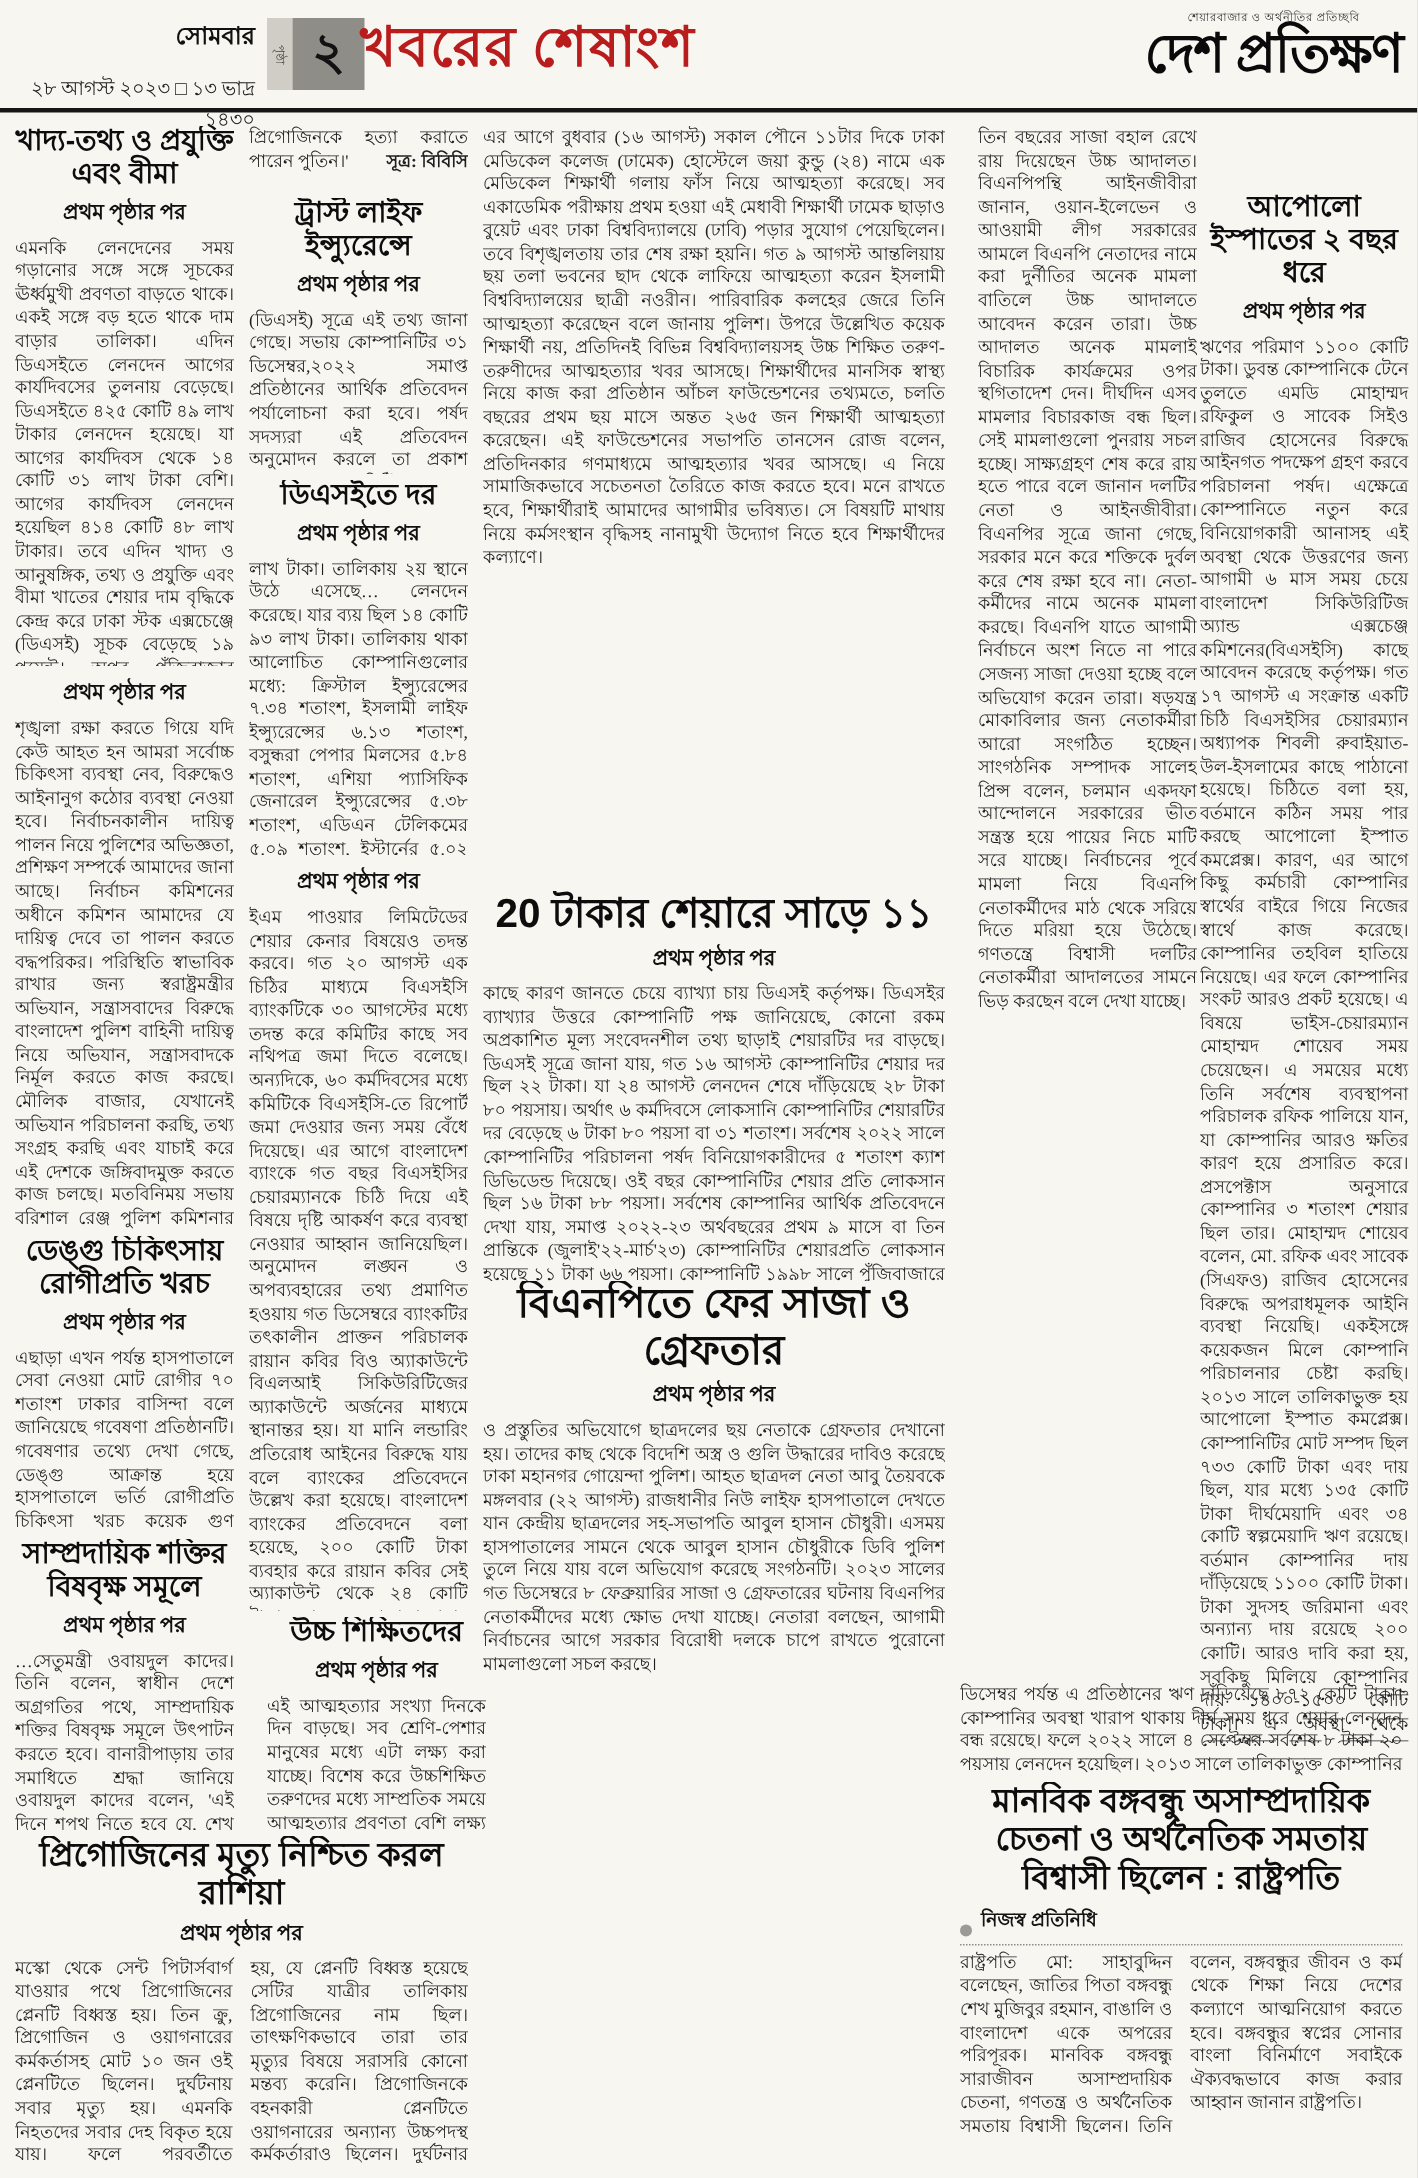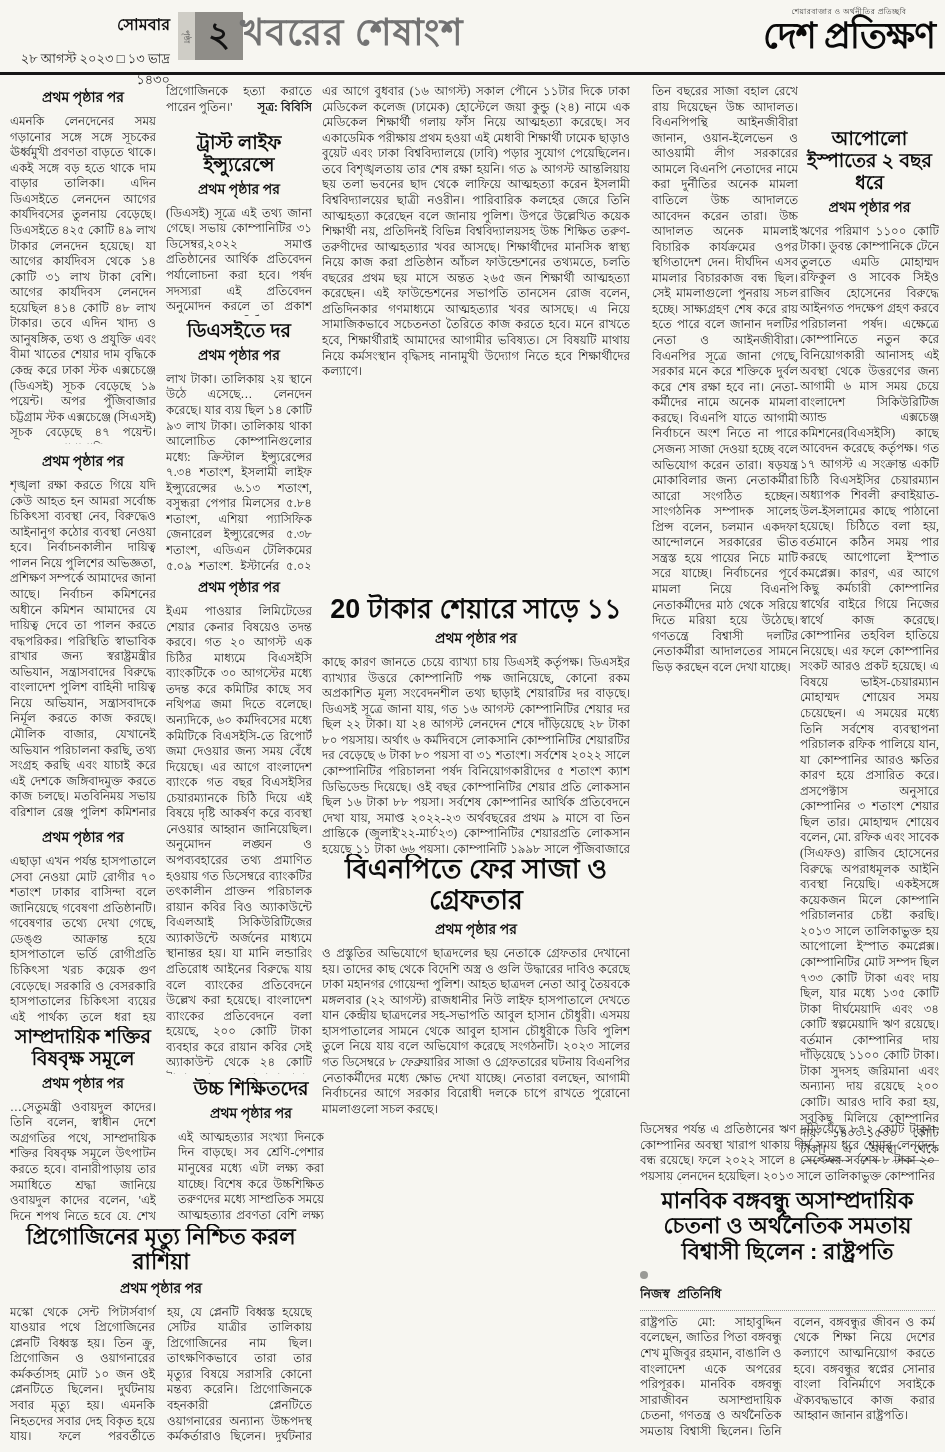--- a/index.html
+++ b/index.html
@@ -12,40 +12,40 @@
   
   .hdr-date{position:absolute;left:10px;top:16px;width:160px;text-align:right;}
   .hdr-day{font-size:16px;font-weight:700;color:#111;line-height:1.1;}
   .hdr-dateline{font-size:13px;color:#222;margin-top:15px;}
   .hdr-pagebox{position:absolute;left:178px;top:12px;height:48px;display:flex;}
   .hdr-pagelabel{width:17px;height:48px;background:#cfcdc6;color:#444;font-size:8px;
     writing-mode:vertical-rl;text-align:center;line-height:17px;}
   .hdr-pagenum{width:48px;height:48px;background:#8f8d88;color:#121212;font-size:34px;
     font-weight:800;display:flex;align-items:center;justify-content:center;}
   .hdr-section{position:absolute;left:240px;top:14px;font-size:37px;font-weight:800;
-    color:#737373;letter-spacing:1px;line-height:1;}
+    color:#b91c1c;letter-spacing:1px;line-height:1;}
   .hdr-logo{position:absolute;right:10px;top:6px;text-align:center;}
   .hdr-tagline{font-size:7.5px;color:#333;letter-spacing:.5px;}
   .hdr-name{font-size:36px;font-weight:900;color:#0a0a0a;line-height:1.05;letter-spacing:-1px;}
   .hdr-rule{position:absolute;left:0;top:72px;width:945px;height:3px;background:#161616;}
   
   .art{position:absolute;overflow:hidden;}
   .hl{font-weight:800;text-align:center;line-height:1.15;color:#0d0d0d;margin:0 0 1px 0;
       font-family:"Liberation Sans","DejaVu Sans",sans-serif;}
   .hl.s{font-size:19px;}
   .hl.m{font-size:22px;}
   .hl.l{font-size:27px;}
   .sub{font-size:14px;font-weight:700;text-align:center;margin:2px 0 4px 0;color:#101010;}
   .bd{font-size:11.8px;line-height:1.32;text-align:justify;color:#1f1f1f;}
   .bd.c2{column-count:2;column-gap:12px;}
   .tailline{font-size:11.8px;line-height:1.32;text-align:justify;}
   .src{float:right;font-weight:700;}
-  .byline{display:flex;align-items:flex-start;gap:6px;font-weight:700;font-size:12.5px;
+  .byline{display:flex;align-items:flex-end;gap:6px;font-weight:700;font-size:12.5px;
     color:#141414;margin:7px 0 4px 0;padding-bottom:5px;border-bottom:1px dotted #8a8a8a;
-    font-family:Liberation Mono, monospace;flex-direction:column;}
+    font-family:Liberation Sans, sans-serif;}
   .dot{width:8px;height:8px;border-radius:50%;background:#9a9a96;display:inline-block;flex:0 0 auto;}
 </style>
 </head>
 <body>
 
 <div class="page">
 
   <header>
     <div class="hdr-date">
       <div class="hdr-day">সোমবার</div>
@@ -57,30 +57,32 @@
     </div>
     <div class="hdr-section">খবরের শেষাংশ</div>
     <div class="hdr-logo">
       <div class="hdr-tagline">শেয়ারবাজার ও অর্থনীতির প্রতিচ্ছবি</div>
       <div class="hdr-name">দেশ প্রতিক্ষণ</div>
     </div>
     <div class="hdr-rule"></div>
   </header>
 
   <section class="art" style="left:10px;top:84px;width:146px;height:360px;">
+    <h2 class="hl s">খাদ্য-তথ্য ও প্রযুক্তি এবং বীমা</h2>
     <div class="sub">প্রথম পৃষ্ঠার পর</div>
     <div class="bd">এমনকি লেনদেনের সময় গড়ানোর সঙ্গে সঙ্গে সূচকের ঊর্ধ্বমুখী প্রবণতা বাড়তে থাকে। একই সঙ্গে বড় হতে থাকে দাম বাড়ার তালিকা। এদিন ডিএসইতে লেনদেন আগের কার্যদিবসের তুলনায় বেড়েছে। ডিএসইতে ৪২৫ কোটি ৪৯ লাখ টাকার লেনদেন হয়েছে। যা আগের কার্যদিবস থেকে ১৪ কোটি ৩১ লাখ টাকা বেশি। আগের কার্যদিবস লেনদেন হয়েছিল ৪১৪ কোটি ৪৮ লাখ টাকার। তবে এদিন খাদ্য ও আনুষঙ্গিক, তথ্য ও প্রযুক্তি এবং বীমা খাতের শেয়ার দাম বৃদ্ধিকে কেন্দ্র করে ঢাকা স্টক এক্সচেঞ্জে (ডিএসই) সূচক বেড়েছে ১৯ পয়েন্ট। অপর পুঁজিবাজার চট্টগ্রাম স্টক এক্সচেঞ্জে (সিএসই) সূচক বেড়েছে ৪৭ পয়েন্ট। সূচকের পাশাপাশি বেড়েছে লেনদেন হওয়া বেশিরভাগ কোম্পানির শেয়ারের দাম ও লেনদেনের পরিমাণ। এর ফলে বৃহস্পতিবারের ও রোববার টানা দুদিন পুঁজিবাজারের উত্থান হলো। বাজারে বিশ্লেষণে দেখা গেছে, এদিন বিমা খাতের ৫৭টি প্রতিষ্ঠানের মধ্যে দাম বেড়েছে ৪৩টির, কমেছে তিনটির আর অপরিবর্তিত রয়েছে ১১ কোম্পানির শেয়ারের। খাদ্য ও আনুষঙ্গিক খাতের ২১টি কোম্পানির মধ্যে দাম বেড়েছে ১২টির, কমেছে ৫টির আর অপরিবর্তিত, তথ্যপ্রযুক্তি খাতের ১১টির মধ্যে ৮টির, পাট খাতের ৩টির মধ্যে তিনটিই, বিবিধ খাতের ১৪টির মধ্যে ৮টির, পেপার খাতের ৬টির মধ্যে ৪টির এবং সেবা ও আবাসন খাতের ৪টি কোম্পানির শেয়ার ও ইউনিট দর বেড়েছে। এদিন প্রধান সূচক ডিএসইএক্স ১৮.১৩ পয়েন্টে। অন্য সূচকগুলোর মধ্যে ডিএসইএস সূচক ৯.৬৬ পয়েন্ট বেড়ে ও দুই হাজার ১৪০.১৬ পয়েন্টে দাঁড়িয়েছে। লেনদেনে অংশ নিয়েছে এদের ৩৬.৩৩ শতাংশের, দর অপরিবর্তিত রয়েছে ১৮০টির। সূচক সিএএসপিআই ৪৭.৫৯ পয়েন্টে। এছাড়া সিএসসিএক্স, সিএসই-৩০ সূচক ২৬ বেড়েছে যথাক্রমে ১১ হাজার ও ১৩ হাজার ৬৯৩.৭৬ পয়েন্টে।</div>
   </section>
 
   <section class="art" style="left:10px;top:448px;width:146px;height:372px;">
     <div class="sub">প্রথম পৃষ্ঠার পর</div>
     <div class="bd">শৃঙ্খলা রক্ষা করতে গিয়ে যদি কেউ আহত হন আমরা সর্বোচ্চ চিকিৎসা ব্যবস্থা নেব, বিরুদ্ধেও আইনানুগ কঠোর ব্যবস্থা নেওয়া হবে। নির্বাচনকালীন দায়িত্ব পালন নিয়ে পুলিশের অভিজ্ঞতা, প্রশিক্ষণ সম্পর্কে আমাদের জানা আছে। নির্বাচন কমিশনের অধীনে কমিশন আমাদের যে দায়িত্ব দেবে তা পালন করতে বদ্ধপরিকর। পরিস্থিতি স্বাভাবিক রাখার জন্য স্বরাষ্ট্রমন্ত্রীর অভিযান, সন্ত্রাসবাদের বিরুদ্ধে বাংলাদেশ পুলিশ বাহিনী দায়িত্ব নিয়ে অভিযান, সন্ত্রাসবাদকে নির্মূল করতে কাজ করছে। মৌলিক বাজার, যেখানেই অভিযান পরিচালনা করছি, তথ্য সংগ্রহ করছি এবং যাচাই করে এই দেশকে জঙ্গিবাদমুক্ত করতে কাজ চলছে। মতবিনিময় সভায় বরিশাল রেঞ্জ পুলিশ কমিশনার মো: সাইফুল ইসলামসহ জেলা ও মেট্রোপলিটন কর্মকর্তারা উপস্থিত ছিলেন। এছাড়াও সভায় বরিশাল প্রেসক্লাবের সাধারণ সম্পাদক এস এম, ইনডিপেনডেন্ট টেলিভিশনের বরিশাল প্রতিনিধি ও দৈনিক পত্রিকার সম্পাদক কাজী উপস্থিত ছিলেন।</div>
   </section>
 
   <section class="art" style="left:10px;top:824px;width:146px;height:198px;">
+    <h2 class="hl s">ডেঙ্গু চিকিৎসায় রোগীপ্রতি খরচ</h2>
     <div class="sub">প্রথম পৃষ্ঠার পর</div>
     <div class="bd">এছাড়া এখন পর্যন্ত হাসপাতালে সেবা নেওয়া মোট রোগীর ৭০ শতাংশ ঢাকার বাসিন্দা বলে জানিয়েছে গবেষণা প্রতিষ্ঠানটি। গবেষণার তথ্যে দেখা গেছে, ডেঙ্গু আক্রান্ত হয়ে হাসপাতালে ভর্তি রোগীপ্রতি চিকিৎসা খরচ কয়েক গুণ বেড়েছে। সরকারি ও বেসরকারি হাসপাতালের চিকিৎসা ব্যয়ের এই পার্থক্য তুলে ধরা হয় প্রতিবেদনে। চলতি বছর ডেঙ্গুতে আক্রান্ত ও মৃত্যুর সংখ্যা অতীতের সব রেকর্ড ছাড়িয়ে গেছে। এমন পরিস্থিতিতে চিকিৎসা ব্যয় নিয়ে উদ্বেগ জানিয়েছেন বিশেষজ্ঞরা। তারা বলছেন, এমন প্রবণতা চলতে থাকলে নিম্ন আয়ের রোগীদের চিকিৎসা নেওয়া আরও কঠিন হয়ে পড়বে।</div>
   </section>
 
   <section class="art" style="left:10px;top:1026px;width:146px;height:194px;">
     <h2 class="hl s">সাম্প্রদায়িক শক্তির বিষবৃক্ষ সমূলে</h2>
     <div class="sub">প্রথম পৃষ্ঠার পর</div>
     <div class="bd">…সেতুমন্ত্রী ওবায়দুল কাদের। তিনি বলেন, স্বাধীন দেশে অগ্রগতির পথে, সাম্প্রদায়িক শক্তির বিষবৃক্ষ সমূলে উৎপাটন করতে হবে। বানারীপাড়ায় তার সমাধিতে শ্রদ্ধা জানিয়ে ওবায়দুল কাদের বলেন, 'এই দিনে শপথ নিতে হবে যে, শেখ হাসিনার নেতৃত্বে ষড়যন্ত্রের বিরুদ্ধে লড়তে হবে। বাংলাদেশের যারা অগ্রযাত্রা ব্যাহত করতে চায়, তাদের বিরুদ্ধে এই চেতনায় উদ্বুদ্ধ হওয়ার আহ্বান জানান তিনি। শোকের মাস শেষ হয়নি, এই আগস্ট মাসে বঙ্গবন্ধুকে হারিয়েছি আমরা, তিনি মৃত্যুর আগেও প্রাসঙ্গিক ছিলেন, এ ক্ষতি অপূরণীয়, তিনি চিরদিন বাঙালির হৃদয়ে থাকবেন।</div>
   </section>
 

